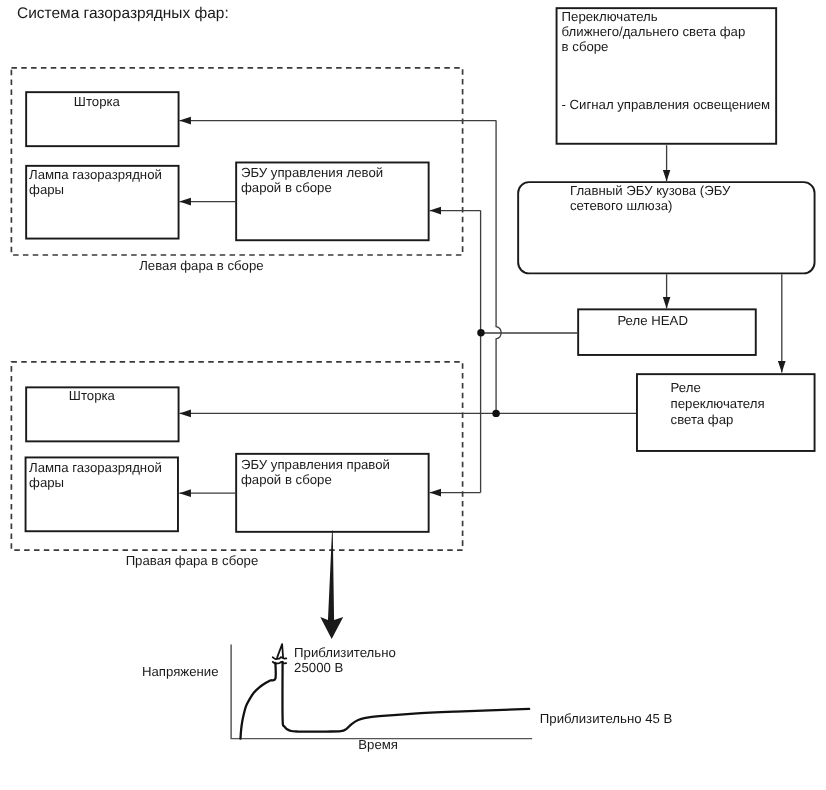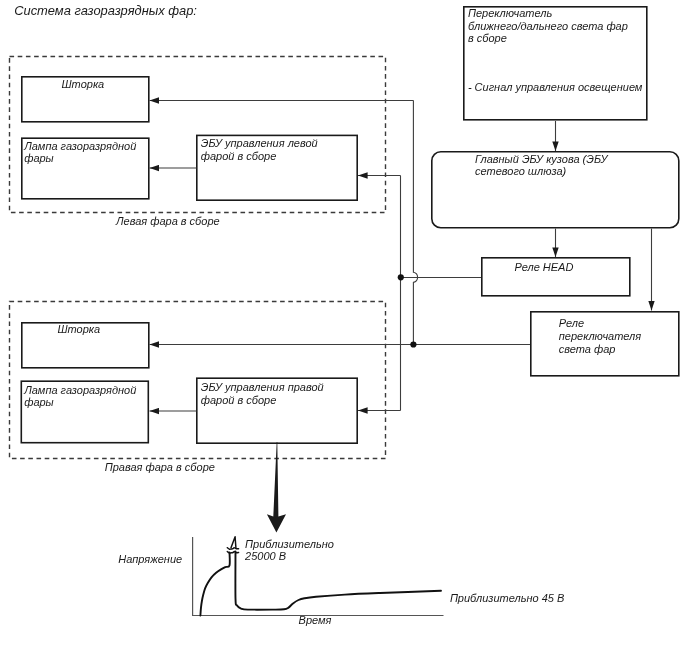--- a/index.html
+++ b/index.html
@@ -1,20 +1,20 @@
 <!DOCTYPE html>
 <html><head>
 <meta charset="utf-8">
 <title>Diagram</title>
 <style>
   html,body{margin:0;padding:0;background:#ffffff;}
 
   body{width:688px;height:658px;overflow:hidden;
        font-family:"Liberation Sans",sans-serif;color:#1a1a1a;}
-  #stage{position:relative;width:577px;height:658px;background:#fff;font-style:italic;}
+  #stage{position:relative;width:577px;height:658px;background:#fff;}
   svg#diagram{position:absolute;left:0;top:0;will-change:transform;}
   .bx{fill:#ffffff;stroke:#1a1a1a;stroke-width:1.6;}
   .dash{fill:none;stroke:#3a3a3a;stroke-width:1.4;stroke-dasharray:4.6 3.6;}
   .wire{fill:none;stroke:#3d3d3d;stroke-width:1.1;}
   .curve{fill:none;stroke:#111;stroke-width:1.9;stroke-linejoin:round;stroke-linecap:round;}
   .brk{fill:none;stroke:#111;stroke-width:1.45;stroke-linejoin:round;stroke-linecap:round;}
   .axis{fill:none;stroke:#555;stroke-width:1.2;}
   .dot{fill:#111;}
   .tx{font-family:"Liberation Sans",sans-serif;font-size:11px;fill:#1a1a1a;}
   .tx-title{font-family:"Liberation Sans",sans-serif;font-size:12.9px;fill:#1a1a1a;}

